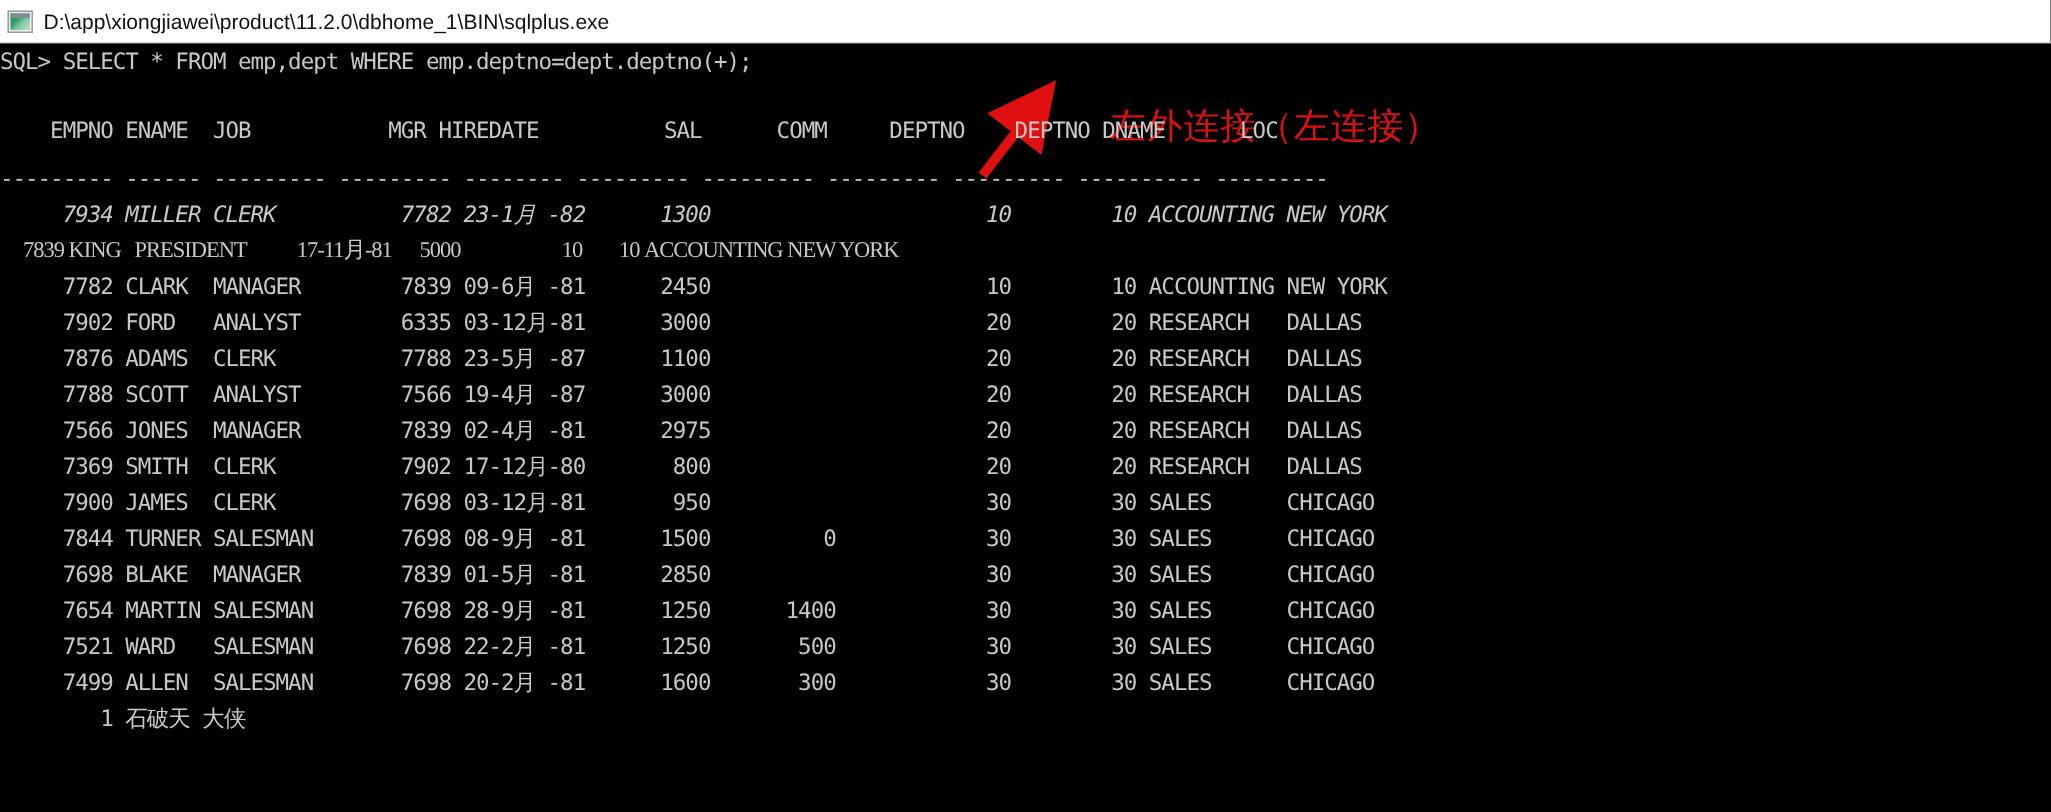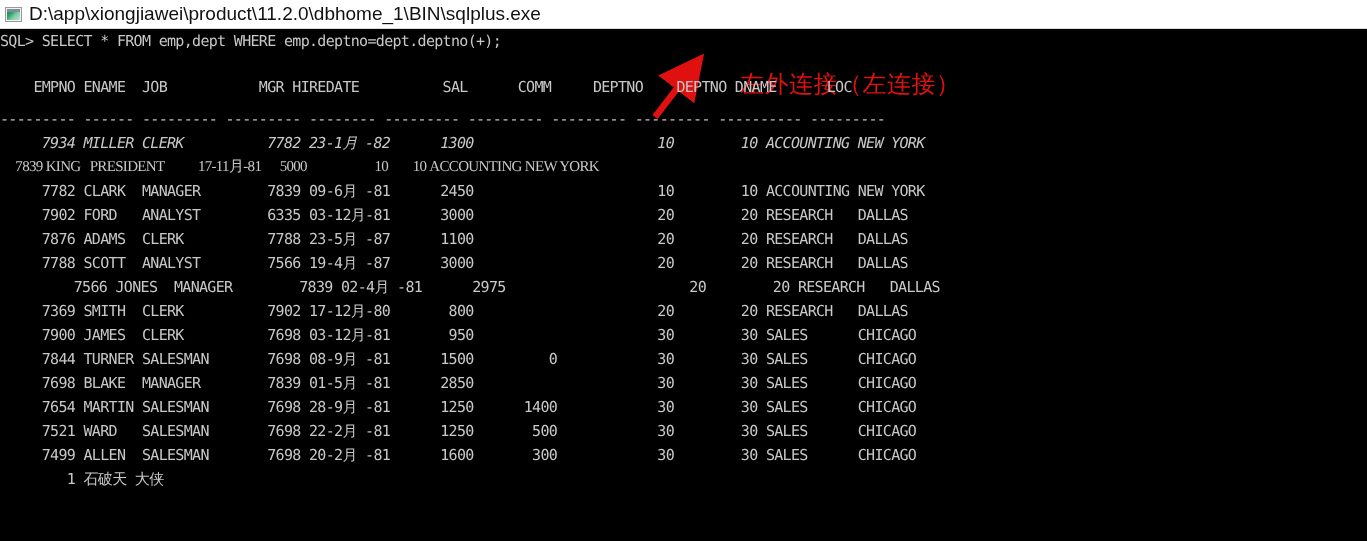--- a/index.html
+++ b/index.html
@@ -44,21 +44,21 @@
     background: linear-gradient(135deg,#1f7a52 0%, #2fa06b 35%, #7fc9a4 60%, #bfe3d2 100%);
   }
   #app-icon .ico-bar {
     position: absolute;
     left: 1px; top: 1px;
     width: 13px; height: 3px;
     background: #7d8f97;
   }
   #title-text {
     font-family: "Liberation Sans", sans-serif;
-    font-size: 19px;
+    font-size: 14px;
     color: #111111;
     white-space: pre;
     letter-spacing: 0px;
   }
 
   
   #console {
     position: absolute;
     left: 0; top: 29px;
     width: 1367px;
@@ -126,21 +126,21 @@
 
   <div class="line" style="top:46px;">    EMPNO ENAME  JOB           MGR HIREDATE          SAL      COMM     DEPTNO    DEPTNO DNAME      LOC</div>
   <div class="line" style="top:78px;">--------- ------ --------- --------- -------- --------- --------- --------- --------- ---------- ---------</div>
 
   <div class="line" style="top:102px;font-style:italic;">     7934 MILLER CLERK          7782 23-1月 -82      1300                      10        10 ACCOUNTING NEW YORK</div>
   <div class="line" style="top:126px;font-family:Liberation Serif, serif;">     7839 KING   PRESIDENT           17-11月-81      5000                      10        10 ACCOUNTING NEW YORK</div>
   <div class="line" style="top:150px;">     7782 CLARK  MANAGER        7839 09-6月 -81      2450                      10        10 ACCOUNTING NEW YORK</div>
   <div class="line" style="top:174px;">     7902 FORD   ANALYST        6335 03-12月-81      3000                      20        20 RESEARCH   DALLAS</div>
   <div class="line" style="top:198px;">     7876 ADAMS  CLERK          7788 23-5月 -87      1100                      20        20 RESEARCH   DALLAS</div>
   <div class="line" style="top:222px;">     7788 SCOTT  ANALYST        7566 19-4月 -87      3000                      20        20 RESEARCH   DALLAS</div>
-  <div class="line" style="top:246px;margin-left:32px;">     7566 JONES  MANAGER        7839 02-4月 -81      2975                      20        20 RESEARCH   DALLAS</div>
+  <div class="line" style="top:246px;">     7566 JONES  MANAGER        7839 02-4月 -81      2975                      20        20 RESEARCH   DALLAS</div>
   <div class="line" style="top:270px;text-align:right;">     7369 SMITH  CLERK          7902 17-12月-80       800                      20        20 RESEARCH   DALLAS</div>
   <div class="line" style="top:294px;">     7900 JAMES  CLERK          7698 03-12月-81       950                      30        30 SALES      CHICAGO</div>
   <div class="line" style="top:318px;">     7844 TURNER SALESMAN       7698 08-9月 -81      1500         0            30        30 SALES      CHICAGO</div>
   <div class="line" style="top:342px;">     7698 BLAKE  MANAGER        7839 01-5月 -81      2850                      30        30 SALES      CHICAGO</div>
   <div class="line" style="top:366px;">     7654 MARTIN SALESMAN       7698 28-9月 -81      1250      1400            30        30 SALES      CHICAGO</div>
   <div class="line" style="top:390px;">     7521 WARD   SALESMAN       7698 22-2月 -81      1250       500            30        30 SALES      CHICAGO</div>
   <div class="line" style="top:414px;">     7499 ALLEN  SALESMAN       7698 20-2月 -81      1600       300            30        30 SALES      CHICAGO</div>
   <div class="line" style="top:438px;">        1 石破天 大侠</div>
 
   <div class="line" style="top:508px;margin-left:36px;">已选择15行。</div>

